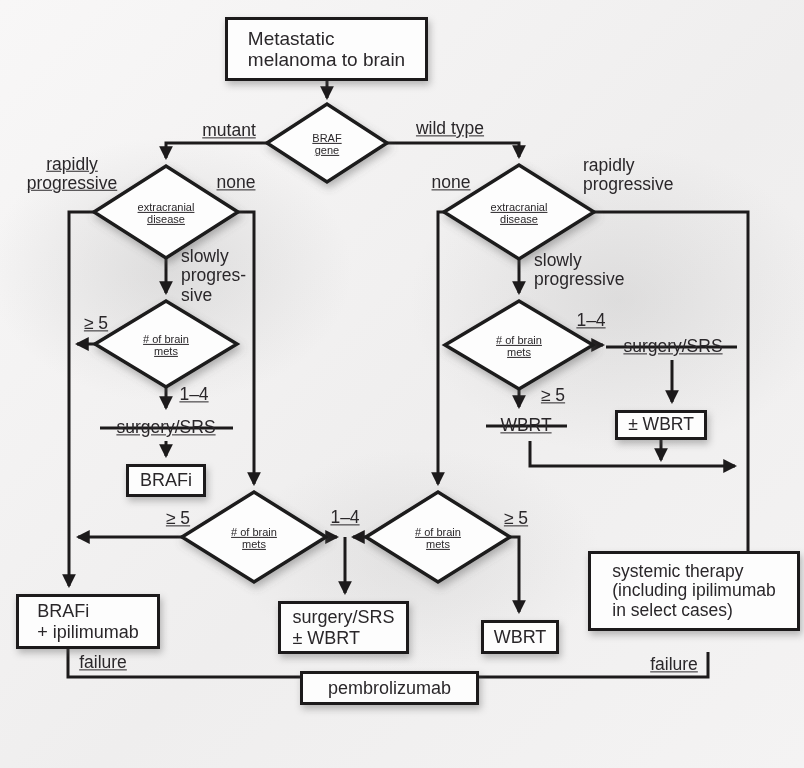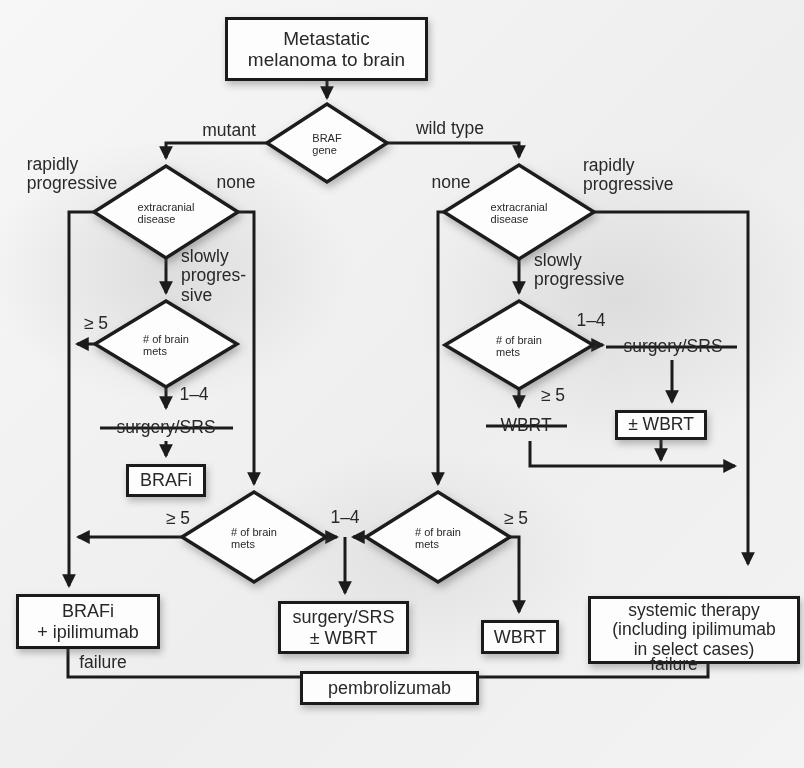--- a/index.html
+++ b/index.html
@@ -11,29 +11,29 @@
       radial-gradient(ellipse 300px 220px at 620px 300px, rgba(170,170,170,.26), transparent 70%),
       radial-gradient(ellipse 260px 160px at 420px 560px, rgba(175,175,175,.22), transparent 70%),
       linear-gradient(135deg,#f8f7f7 0%, #efeeee 55%, #f4f3f3 100%);
     color:#2a272a;
   }
   #wires { position:absolute; left:0; top:0; z-index:1; }
   .box {
     position:absolute; z-index:2; box-sizing:border-box;
     background:#fdfdfd; border:3.5px solid #1c1a1b;
     display:flex; align-items:center; justify-content:center;
-    text-align:center; white-space:pre-line; line-height:1.12;
+    text-align:left; white-space:pre-line; line-height:1.12;
     font-size:18px; color:#2a272a;
     box-shadow:2px 4px 7px rgba(90,90,90,.40);
   }
   .lbl {
     position:absolute; z-index:3; white-space:pre-line; line-height:1.1;
     font-size:17.5px; color:#2a272a;
   }
-  .lbl.c { transform:translate(-50%,-50%); text-align:left; }
+  .lbl.c { transform:translate(-50%,-50%); text-align:center;text-decoration:underline; }
   .dtxt { font-size:11px; }
   .big { font-size:19px; }
   .sm  { font-size:17.5px; }
 </style>
 </head>
 <body>
 
 <div id="stage">
 
   <svg id="wires" width="804" height="768" viewBox="0 0 804 768">
@@ -89,21 +89,21 @@
 
   <div class="box big" style="left:225px;top:17px;width:203px;height:64px">Metastatic
 melanoma to brain</div>
   <div class="box" style="left:126px;top:464px;width:80px;height:33px">BRAFi</div>
   <div class="box" style="left:16px;top:594px;width:144px;height:55px">BRAFi
 + ipilimumab</div>
   <div class="box" style="left:278px;top:601px;width:131px;height:53px">surgery/SRS
 ± WBRT</div>
   <div class="box" style="left:481px;top:620px;width:78px;height:34px">WBRT</div>
   <div class="box sm" style="left:615px;top:410px;width:92px;height:30px">± WBRT</div>
-  <div class="box sm" style="left:588px;top:596px;width:212px;height:68px">systemic therapy
+  <div class="box sm" style="left:588px;top:551px;width:212px;height:80px">systemic therapy
 (including ipilimumab
 in select cases)</div>
   <div class="box" style="left:300px;top:671px;width:179px;height:34px">pembrolizumab</div>
 
   <div class="lbl c dtxt" style="left:327px;top:144px">BRAF
 gene</div>
   <div class="lbl c dtxt" style="left:166px;top:213px">extracranial
 disease</div>
   <div class="lbl c dtxt" style="left:166px;top:345px"># of brain
 mets</div>

